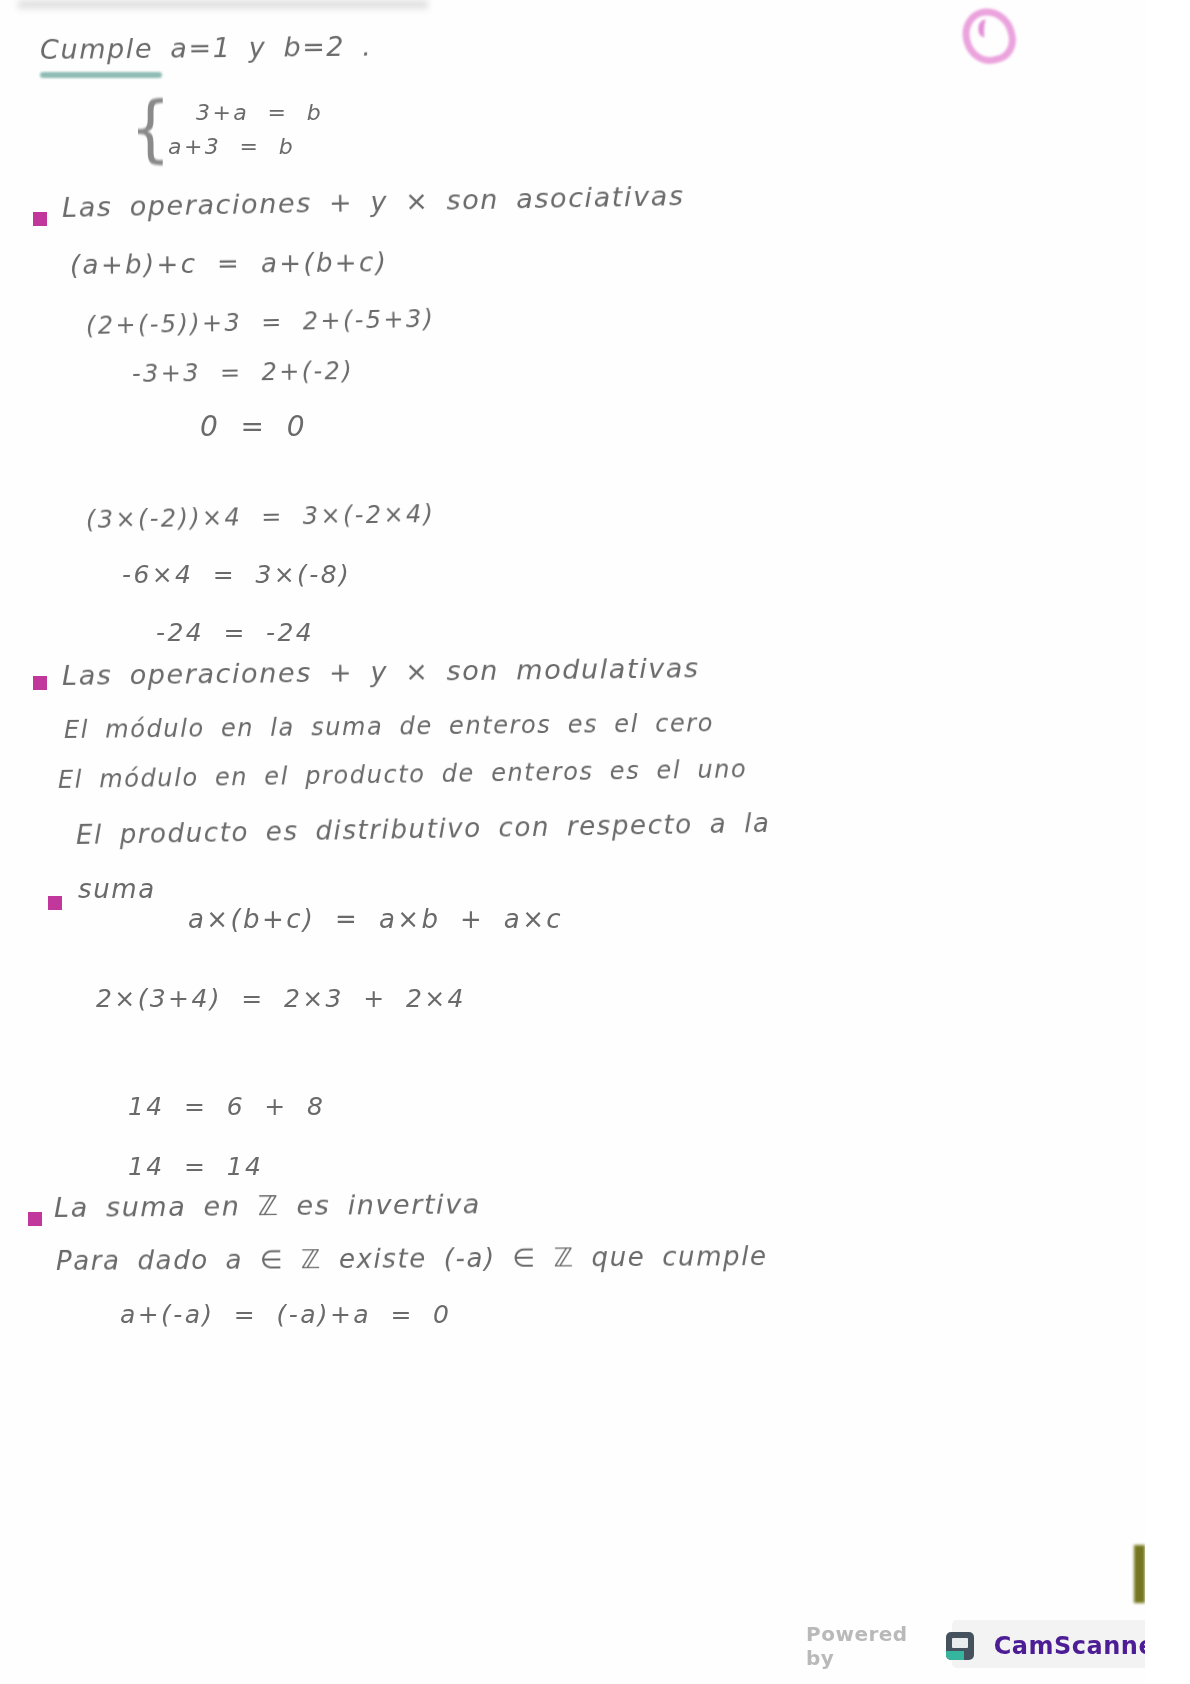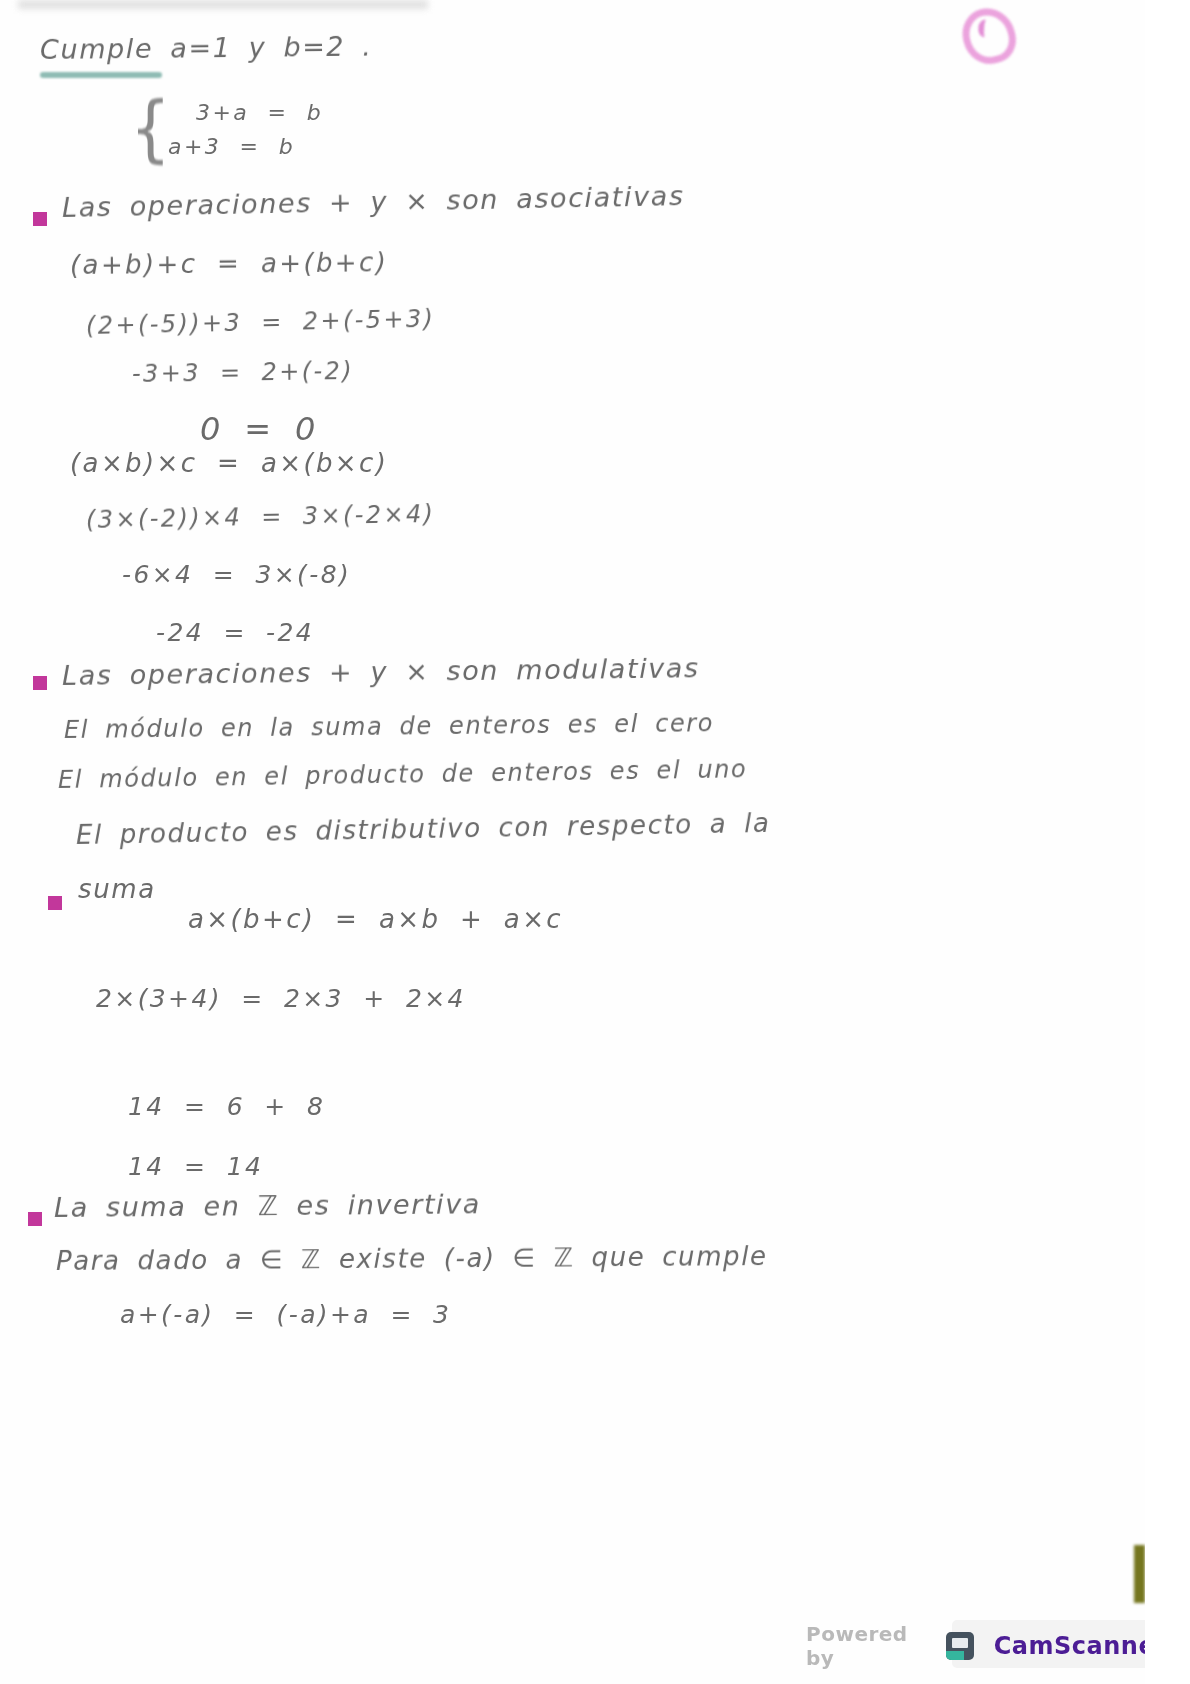--- a/index.html
+++ b/index.html
@@ -109,22 +109,21 @@
   <div class="brace" style="left:130px;top:92px;">{</div>
   <div class="hw formula" style="left:172px;top:100px;font-size:22px;margin-left:24px;">3+a = b</div>
   <div class="hw formula" style="left:168px;top:134px;font-size:22px;">a+3 = b</div>
 
   <div class="bullet-sq" style="left:33px;top:212px;"></div>
   <div class="hw" style="left:62px;top:192px;font-size:27px;transform:rotate(-1.1deg);">Las operaciones + y × son asociativas</div>
 
   <div class="hw formula" style="left:70px;top:250px;font-size:26px;transform:rotate(-.5deg);">(a+b)+c = a+(b+c)</div>
   <div class="hw formula" style="left:86px;top:312px;font-size:24px;transform:rotate(-1.2deg);">(2+(-5))+3 = 2+(-5+3)</div>
   <div class="hw formula" style="left:132px;top:360px;font-size:24px;transform:rotate(-.8deg);">-3+3  = 2+(-2)</div>
-  <div class="hw formula" style="left:200px;top:410px;font-size:32px;">0 = 0</div>
-  <div class="hw formula" style="left:70px;top:448px;font-size:26px;">(a×b)×c  = a×(b×c)</div>
+  <div class="hw formula" style="left:200px;top:410px;font-size:28px;">0 = 0</div>
   <div class="hw formula" style="left:86px;top:506px;font-size:24px;transform:rotate(-1deg);">(3×(-2))×4 = 3×(-2×4)</div>
   <div class="hw formula" style="left:122px;top:560px;font-size:25px;">-6×4 = 3×(-8)</div>
   <div class="hw formula" style="left:156px;top:618px;font-size:25px;">-24 = -24</div>
 
   <div class="bullet-sq" style="left:33px;top:676px;"></div>
   <div class="hw" style="left:62px;top:660px;font-size:27px;transform:rotate(-.7deg);">Las operaciones + y × son modulativas</div>
   <div class="hw" style="left:64px;top:716px;font-size:24px;transform:rotate(-.6deg);">El módulo en la suma de enteros es el cero</div>
   <div class="hw" style="left:58px;top:766px;font-size:24px;transform:rotate(-.9deg);">El módulo en el producto de enteros es el uno</div>
 
   <div class="bullet-sq" style="left:48px;top:896px;"></div>
@@ -132,21 +131,21 @@
   <div class="hw" style="left:78px;top:874px;font-size:26px;">suma</div>
 
   <div class="hw formula" style="left:148px;top:904px;font-size:26px;margin-left:40px;">a×(b+c) = a×b + a×c</div>
   <div class="hw formula" style="left:96px;top:984px;font-size:25px;">2×(3+4) = 2×3 + 2×4</div>
   <div class="hw formula" style="left:128px;top:1092px;font-size:25px;">14 = 6 + 8</div>
   <div class="hw formula" style="left:128px;top:1152px;font-size:25px;">14 = 14</div>
 
   <div class="bullet-sq" style="left:28px;top:1212px;"></div>
   <div class="hw" style="left:54px;top:1192px;font-size:27px;transform:rotate(-.5deg);">La suma en ℤ es invertiva</div>
   <div class="hw" style="left:56px;top:1246px;font-size:26px;transform:rotate(-.4deg);">Para dado a ∈ ℤ existe (-a) ∈ ℤ que cumple</div>
-  <div class="hw formula" style="left:120px;top:1300px;font-size:25px;">a+(-a) = (-a)+a = 3</div>
+  <div class="hw formula" style="left:120px;top:1300px;font-size:25px;">a+(-a) = (-a)+a = 0</div>
 
   <div class="wm-band"></div>
   <div class="watermark">
     <span class="wm-powered">Powered by</span>
     <span class="cs-logo">
       <span class="cs-logo-glyph"></span>
       <span class="cs-logo-teal"></span>
     </span>
     <span class="wm-brand">CamScanner</span>
   </div>

